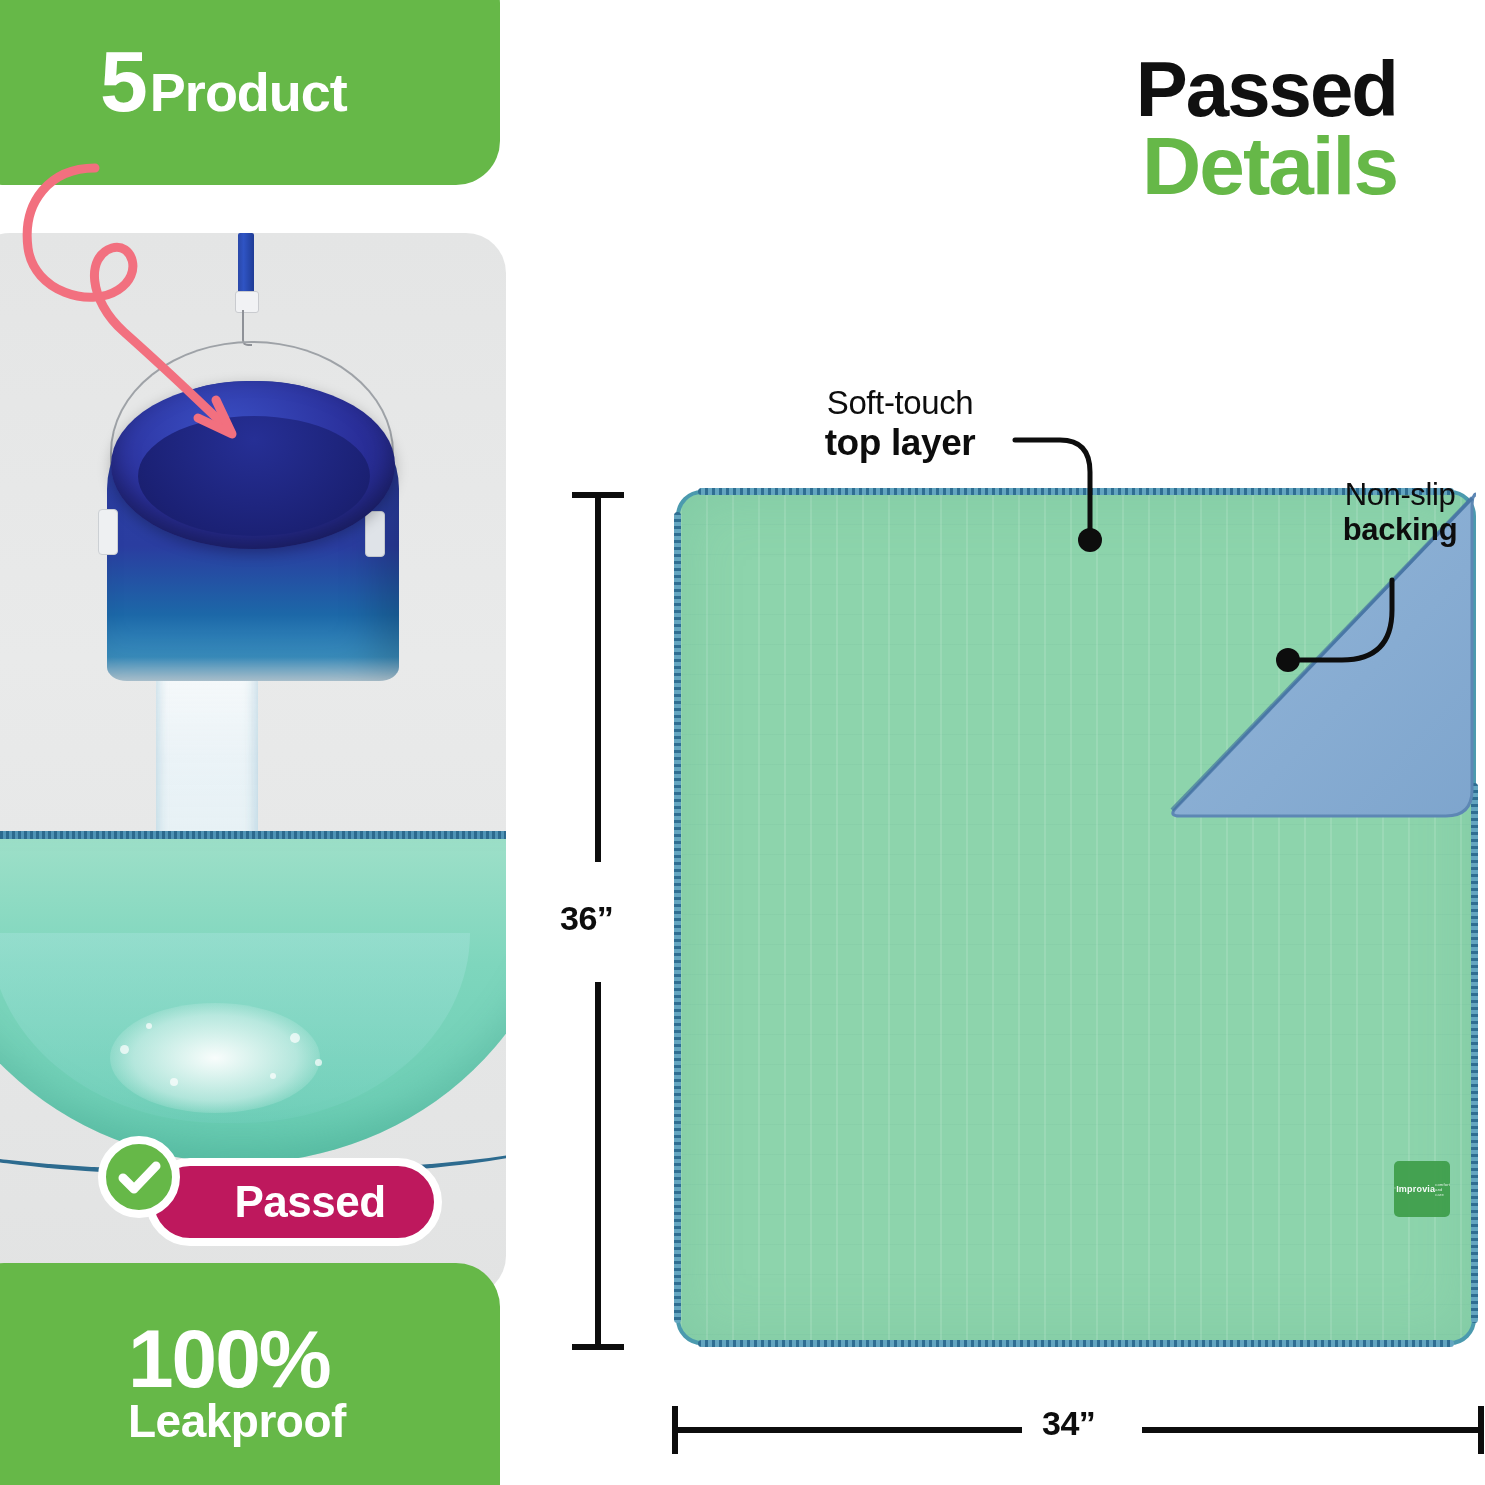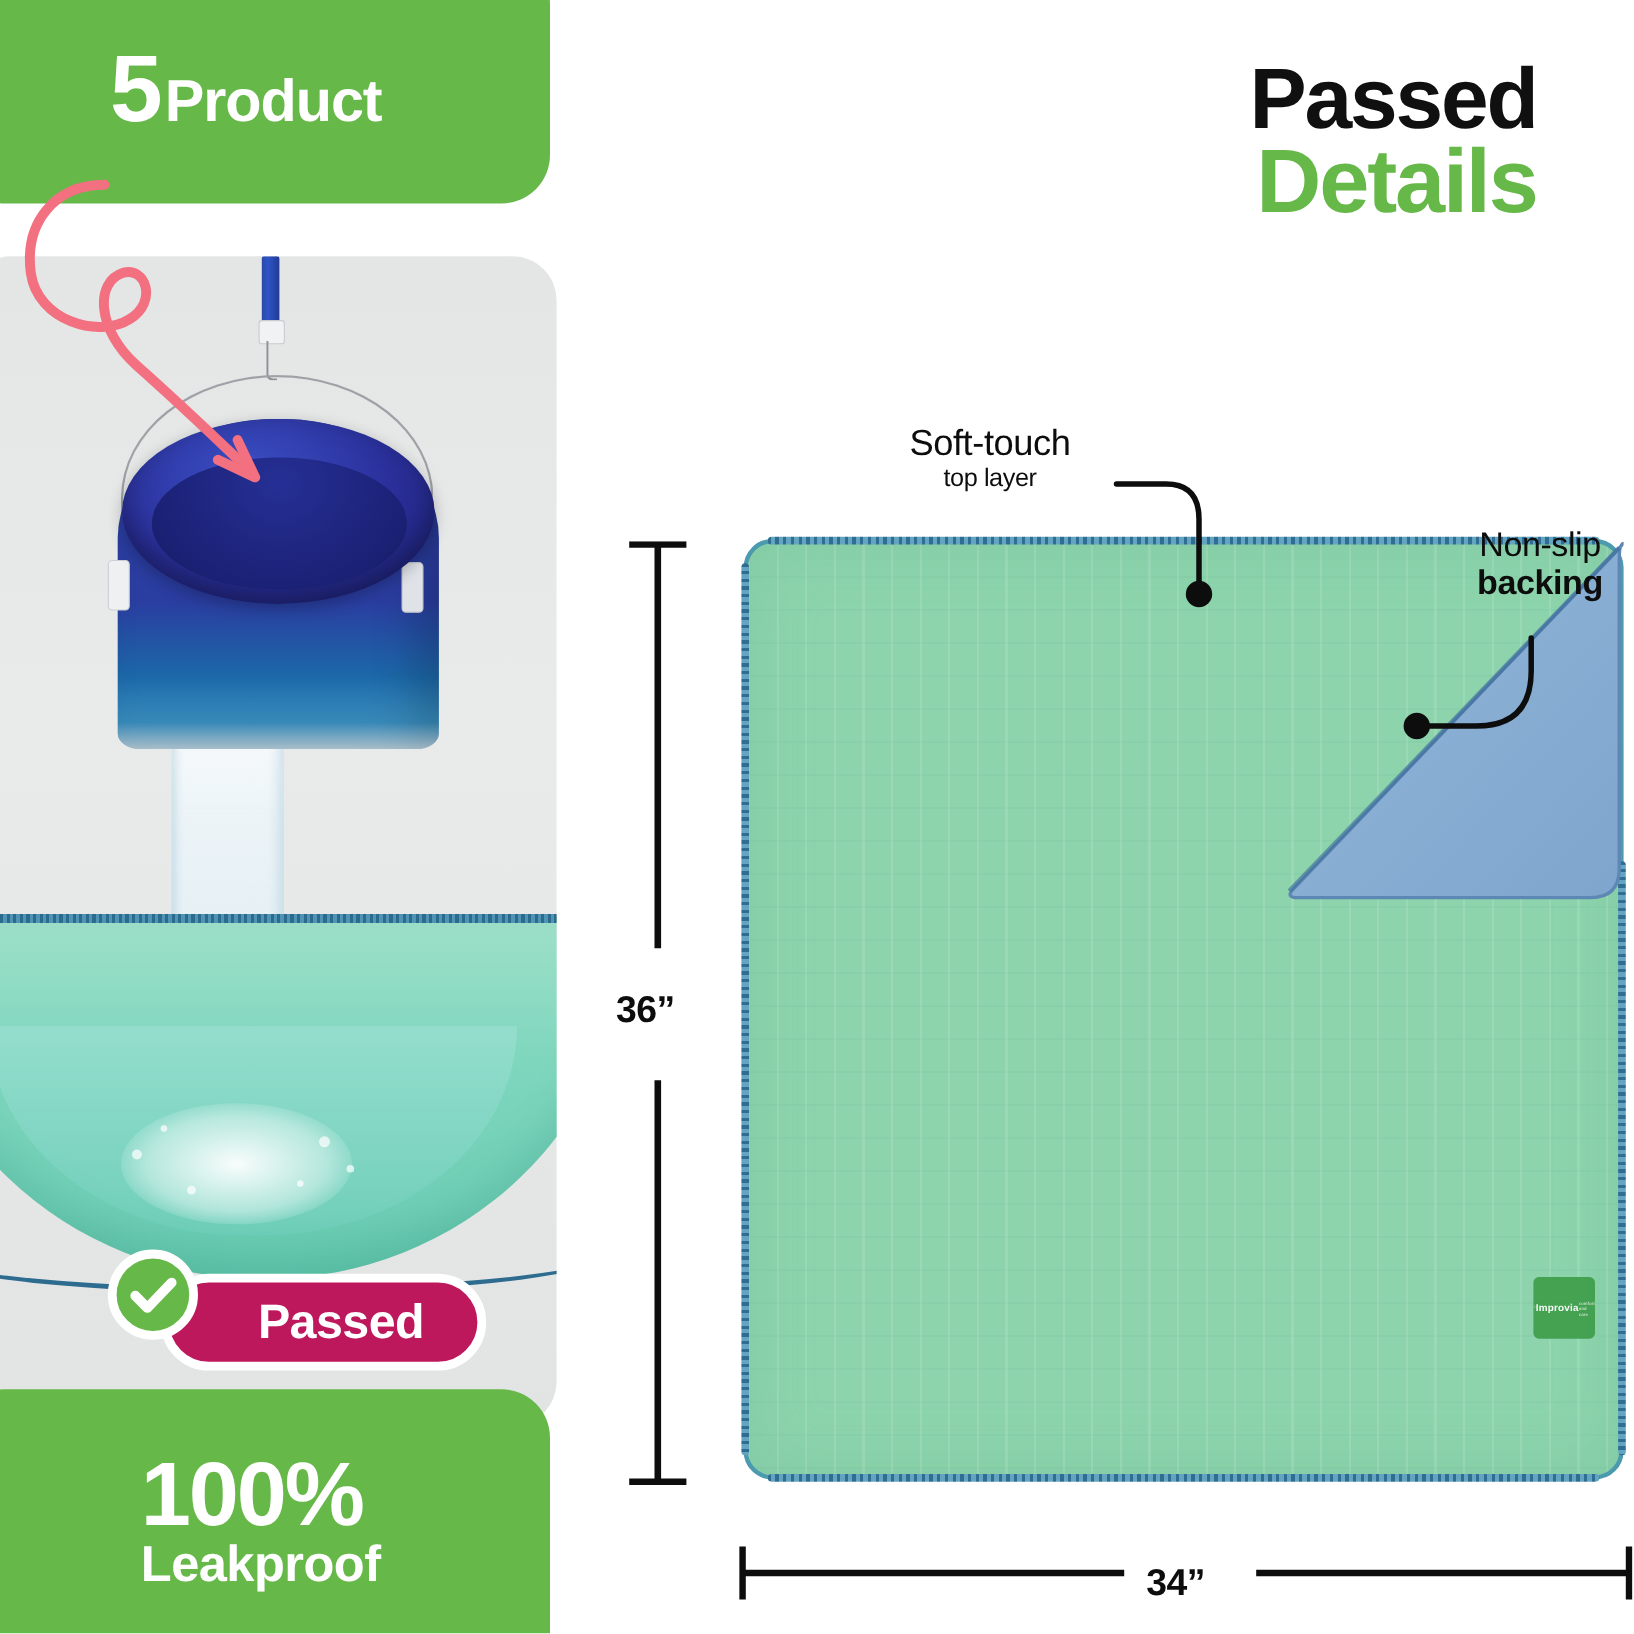--- a/index.html
+++ b/index.html
@@ -381,21 +381,21 @@
     color: #0d0d0d;
     line-height: 1.12;
   }
   #callout-top {
     left: 790px;
     top: 385px;
     text-align: center;
     width: 220px;
   }
   #callout-top .l1 { font-size: 33px; font-weight: 400; letter-spacing: -.4px;}
-  #callout-top .l2 { font-size: 23px; font-weight: 400; letter-spacing: -.4px;}
+  #callout-top .l2 { font-size: 37px; font-weight: 700; letter-spacing: -.4px;}
   #callout-right {
     left: 1310px;
     top: 478px;
     text-align: center;
     width: 180px;
   }
   #callout-right .l1 { font-size: 31px; font-weight: 400; letter-spacing: -.4px;}
   #callout-right .l2 { font-size: 31px; font-weight: 700; letter-spacing: -.4px;}
 
   #leader-lines {
@@ -408,21 +408,21 @@
   #dim-v { position: absolute; left: 566px; top: 492px; width: 64px; height: 858px; }
   #dim-h { position: absolute; left: 672px; top: 1400px; width: 812px; height: 60px; }
   .dim-label {
     position: absolute;
     font-size: 34px;
     font-weight: 700;
     color: #0d0d0d;
     letter-spacing: -.5px;
   }
   #dim-v-label { left: 560px; top: 899px; }
-  #dim-h-label { left: 1042px; top: 1404px; margin-top: 16px; }
+  #dim-h-label { left: 1042px; top: 1404px; }
 </style>
 </head>
 <body>
 
 <div id="page">
 
   <div class="green-panel" id="panel-top"></div>
 
   <div class="panel-title-top">
     <div class="line-a">

